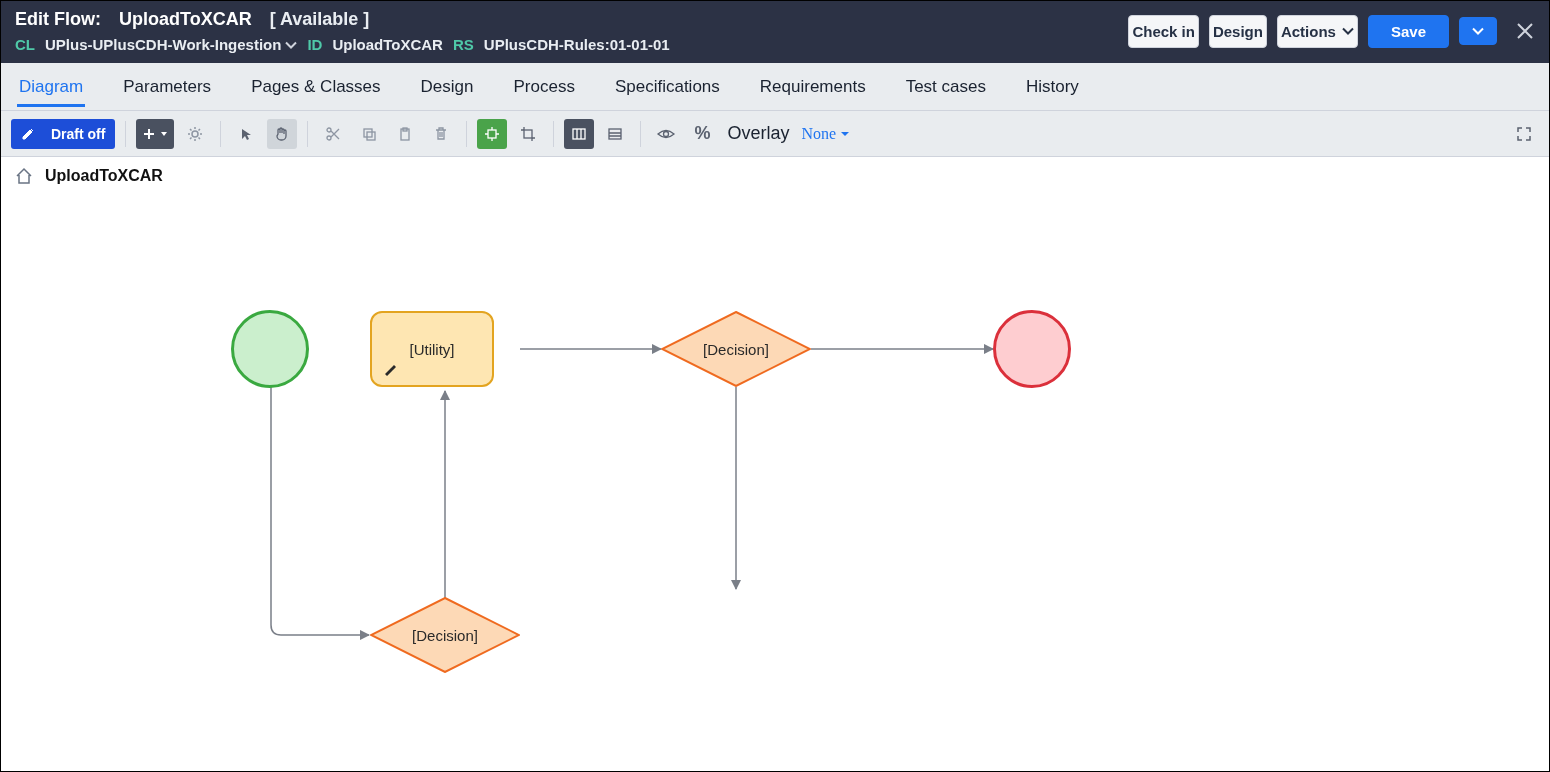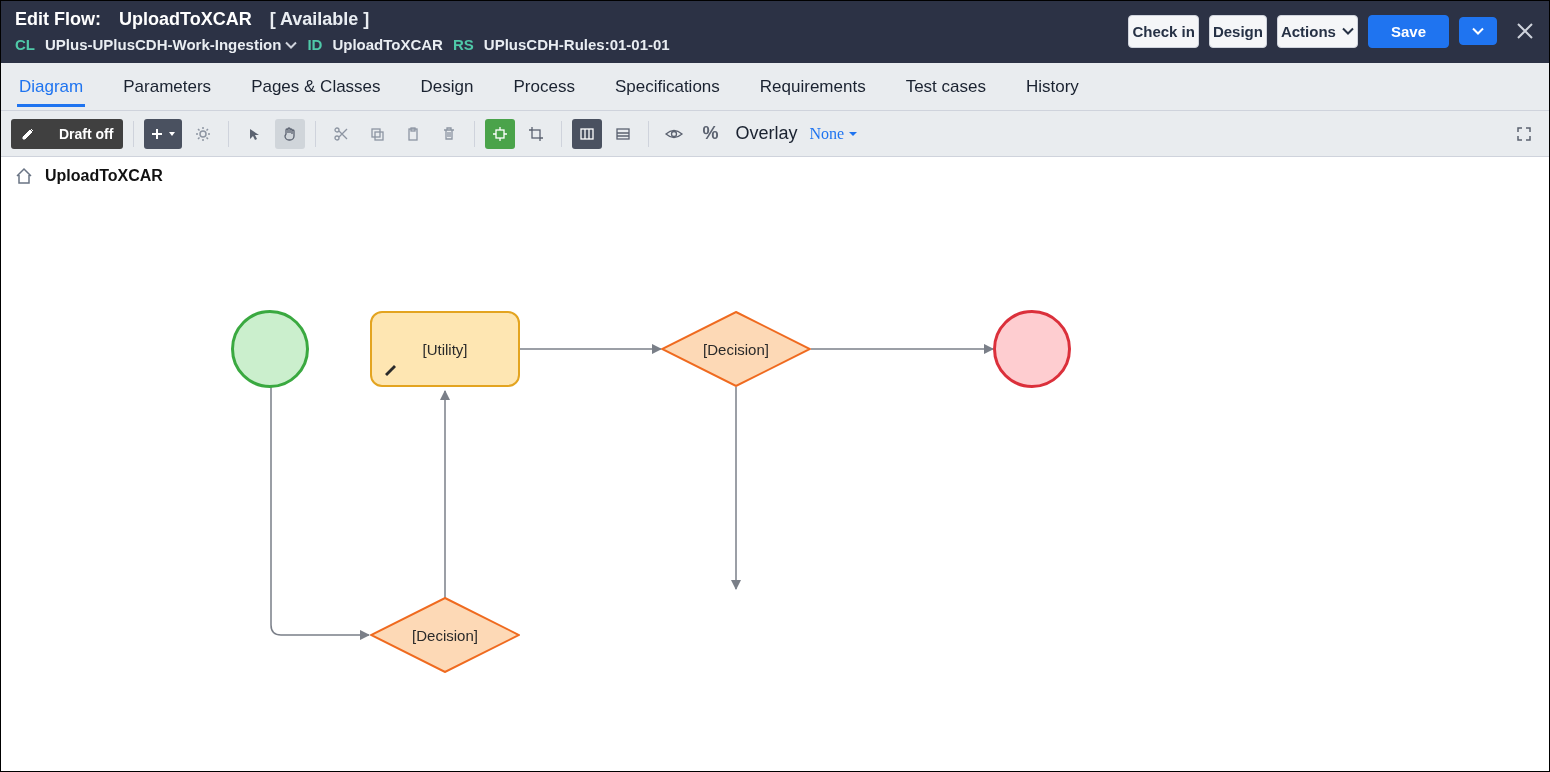--- a/index.html
+++ b/index.html
@@ -25,21 +25,21 @@
   .close-x { width: 20px; height: 20px; cursor: pointer; margin-left: 8px; }
 
   
   .tabs { background: #e9ecef; border-bottom: 1px solid #cfd3dc; display: flex; align-items: center; padding: 16px 16px; gap: 36px; height: 48px; }
   .tab { font-size: 17px; color: #1a2230; padding: 10px 2px; cursor: pointer; }
   .tab.active { color: #1f74f0; border-bottom: 3px solid #1f74f0; padding-bottom: 7px; }
 
   
   .toolbar { background: #e9ecef; border-bottom: 1px solid #cfd3dc; display: flex; align-items: center; padding: 6px 10px; gap: 6px; height: 46px; position: relative; }
   .tbtn { background: #e9ecef; border: none; border-radius: 3px; width: 30px; height: 30px; display: inline-flex; align-items: center; justify-content: center; cursor: pointer; color: #5b6270; }
-  .tbtn.draft { background: #404040; color: #fff; width: auto; padding: 0 10px; gap: 24px; font-weight: 700; font-size: 14px; }
+  .tbtn.draft { background: #1d4ed8; color: #fff; width: auto; padding: 0 10px; gap: 16px; font-weight: 700; font-size: 14px; }
   .tbtn.add { background: #4a5160; color: #fff; width: auto; padding: 0 6px; gap: 4px; }
   .tbtn.green { background: #4aa34a; color: #fff; }
   .tbtn.grey { background: #4a5160; color: #fff; }
   .tbtn.raised { background: #d0d5da; }
   .tsep { width: 1px; height: 26px; background: #cfd3dc; margin: 0 4px; }
   .overlay-lbl { font-size: 18px; font-weight: 500; color: #1a2230; margin-left: 4px; }
   .overlay-val { font-size: 16px; color: #1f74f0; margin-left: 6px; display: inline-flex; align-items: center; gap: 4px; font-family: Liberation Serif, serif; }
   .fullscreen { position: absolute; right: 10px; }
 
   
@@ -47,21 +47,21 @@
   .bcrumb .home-icon { width: 18px; height: 18px; }
 
   
   .canvas { position: relative; width: 100%; height: 560px; background: #fff; }
 
   
   .circle { position: absolute; width: 78px; height: 78px; border-radius: 50%; }
   .start { border: 3px solid #3aa940; background: #cbefcd; }
   .end   { border: 3px solid #db303b; background: #fecdd0; }
 
-  .utility { position: absolute; width: 150px; height: 76px; border: 2px solid #e3a420; background: #fee6b2; border-radius: 12px; display: flex; align-items: center; justify-content: center; font-size: 15px; color: #2a2a2a; }
+  .utility { position: absolute; width: 124px; height: 76px; border: 2px solid #e3a420; background: #fee6b2; border-radius: 12px; display: flex; align-items: center; justify-content: center; font-size: 15px; color: #2a2a2a; }
   .utility .icon { position: absolute; left: 10px; bottom: 8px; width: 16px; height: 16px; }
 
   .decision { position: absolute; width: 150px; height: 76px; display: flex; align-items: center; justify-content: center; }
   .decision .diamond { position: absolute; inset: 0; }
   .decision .lbl { position: relative; font-size: 15px; color: #2a2a2a; }
 
   .stage { position: absolute; width: 150px; height: 76px; border: 2px solid #e3a420; background: #fee6b2; border-radius: 12px; display: flex; align-items: center; justify-content: center; font-size: 15px; color: #2a2a2a; text-align: center; padding: 0 12px; }
   .stage .icon { position: absolute; left: 6px; bottom: 22px; width: 20px; height: 14px; }
 
   svg.conn { position: absolute; overflow: visible; }

